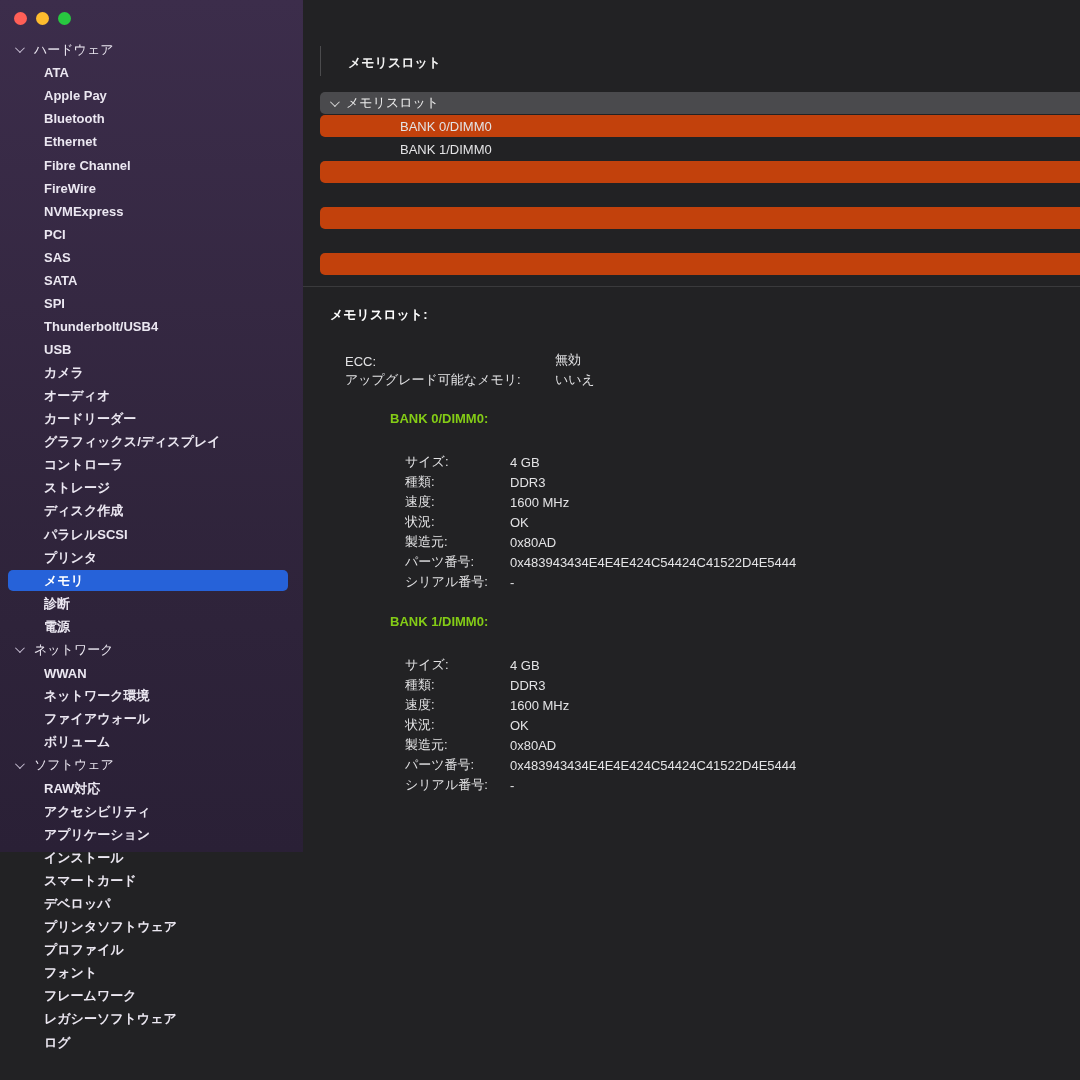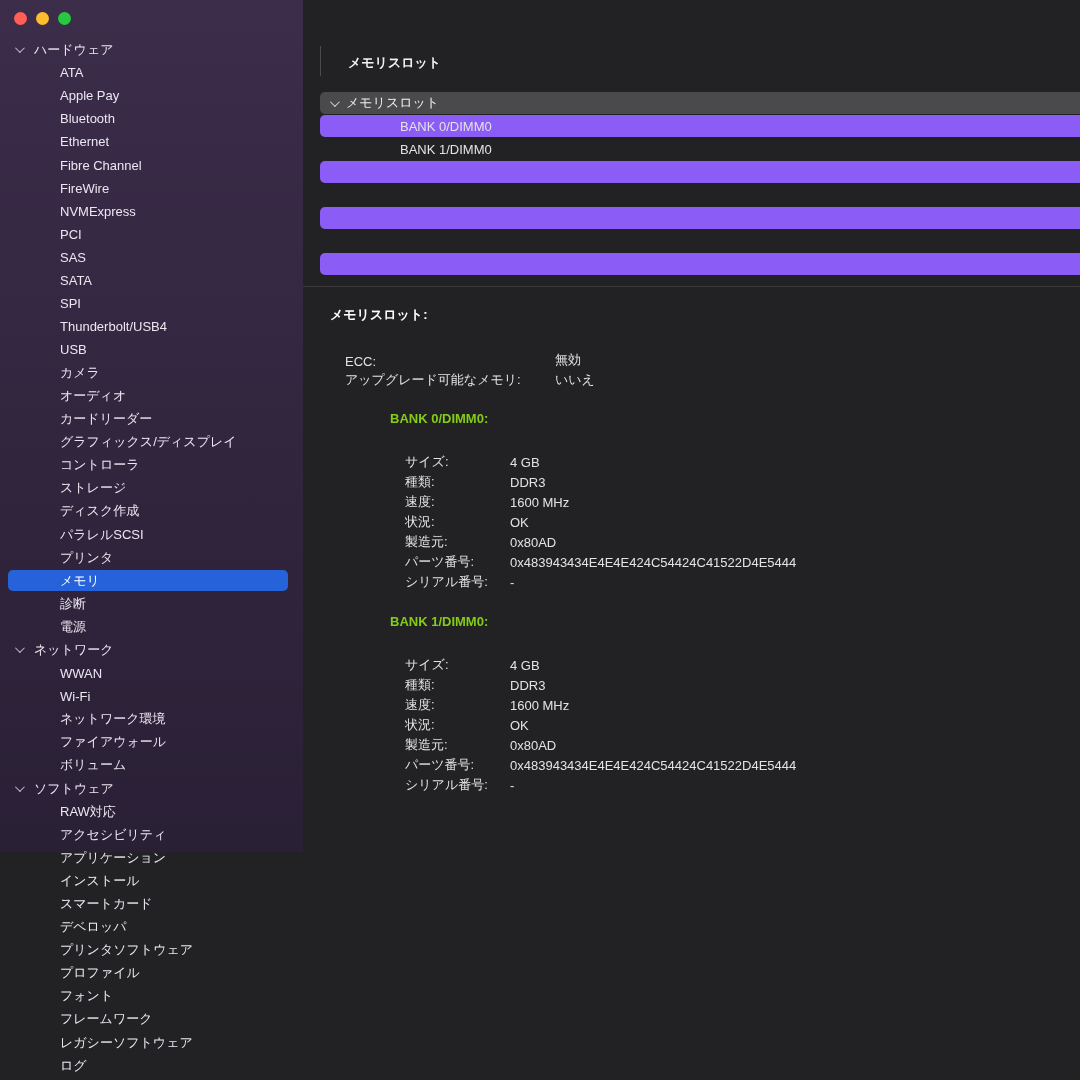--- a/index.html
+++ b/index.html
@@ -20,41 +20,41 @@
   .traffic { position:absolute; top:12px; left:14px; display:flex; gap:9px; }
   .dot { width:13px; height:13px; border-radius:50%; }
   .dot.red { background:#ff5f57; }
   .dot.yellow { background:#febc2e; }
   .dot.green { background:#28c840; }
 
   .side-list { position:absolute; top:38px; left:0; right:0; }
   .srow { position:relative; height:23.1px; display:flex; align-items:center; color:#ebe7f1; white-space:nowrap; }
   .srow.sec { padding-left:15px; }
   .srow.sec .lbl { margin-left:12px; }
-  .srow.item { padding-left:60px; }
+  .srow.item { padding-left:44px;font-weight:bold; }
   .chev {
     width:7px; height:7px; flex:0 0 auto;
     border-right:1.6px solid #c3bacf; border-bottom:1.6px solid #c3bacf;
     transform: rotate(45deg) translateY(-2px);
   }
   .item .lbl { position:relative; z-index:1; }
   .selected .pill { position:absolute; left:8px; right:15px; top:1px; bottom:1px; background:#2662d9; border-radius:5px; }
   .selected .lbl { color:#ffffff; }
 
   
   .content { position:absolute; left:303px; top:0; width:777px; height:1080px; background:#222224; }
   .toolbar-sep { position:absolute; top:46px; left:17px; width:1px; height:30px; background:#4b4b4d; }
   .toolbar-title { position:absolute; top:54px; left:45px; font-weight:700; color:#f2f2f2; }
 
   .table { position:absolute; top:92px; left:17px; right:0; }
   .trow { height:22px; margin-bottom:1px; display:flex; align-items:center; border-radius:5px 0 0 5px; }
   .trow.theader { background:#4a4a4d; padding-left:10px; color:#ececec; }
   .trow.theader .lbl { margin-left:9px; }
   .trow .chev { border-color:#d2d2d2; }
-  .trow.r-light { background:#8b5cf6; }
+  .trow.r-light { background:#c2410c; }
   .trow .cell { margin-left:80px; }
 
   .divider { position:absolute; top:286px; left:0; right:0; height:1px; background:#3a3a3c; }
 
   .details { position:absolute; top:298px; left:0; right:0; }
   .d-heading { position:absolute; top:8px; left:27px; font-weight:700; color:#ffffff; }
   .general { position:absolute; top:51px; left:0; right:0; }
   .grow { display:flex; height:20px; align-items:flex-end; padding-left:42px; }
   .grow .glabel { width:210px; flex:0 0 auto; }
   .bank-a { position:absolute; top:113px; left:0; right:0; }
@@ -157,23 +157,20 @@
       </div>
 
     <div class="srow sec">
       <span class="chev"></span>
       <span class="lbl">ネットワーク</span>
     </div>
     <div class="srow item">
         <span class="lbl">WWAN</span>
       </div>
     <div class="srow item">
-        <span class="lbl">Wi-Fi</span>
-      </div>
-    <div class="srow item">
         <span class="lbl">ネットワーク環境</span>
       </div>
     <div class="srow item">
         <span class="lbl">ファイアウォール</span>
       </div>
     <div class="srow item">
         <span class="lbl">ボリューム</span>
       </div>
 
     <div class="srow sec">

